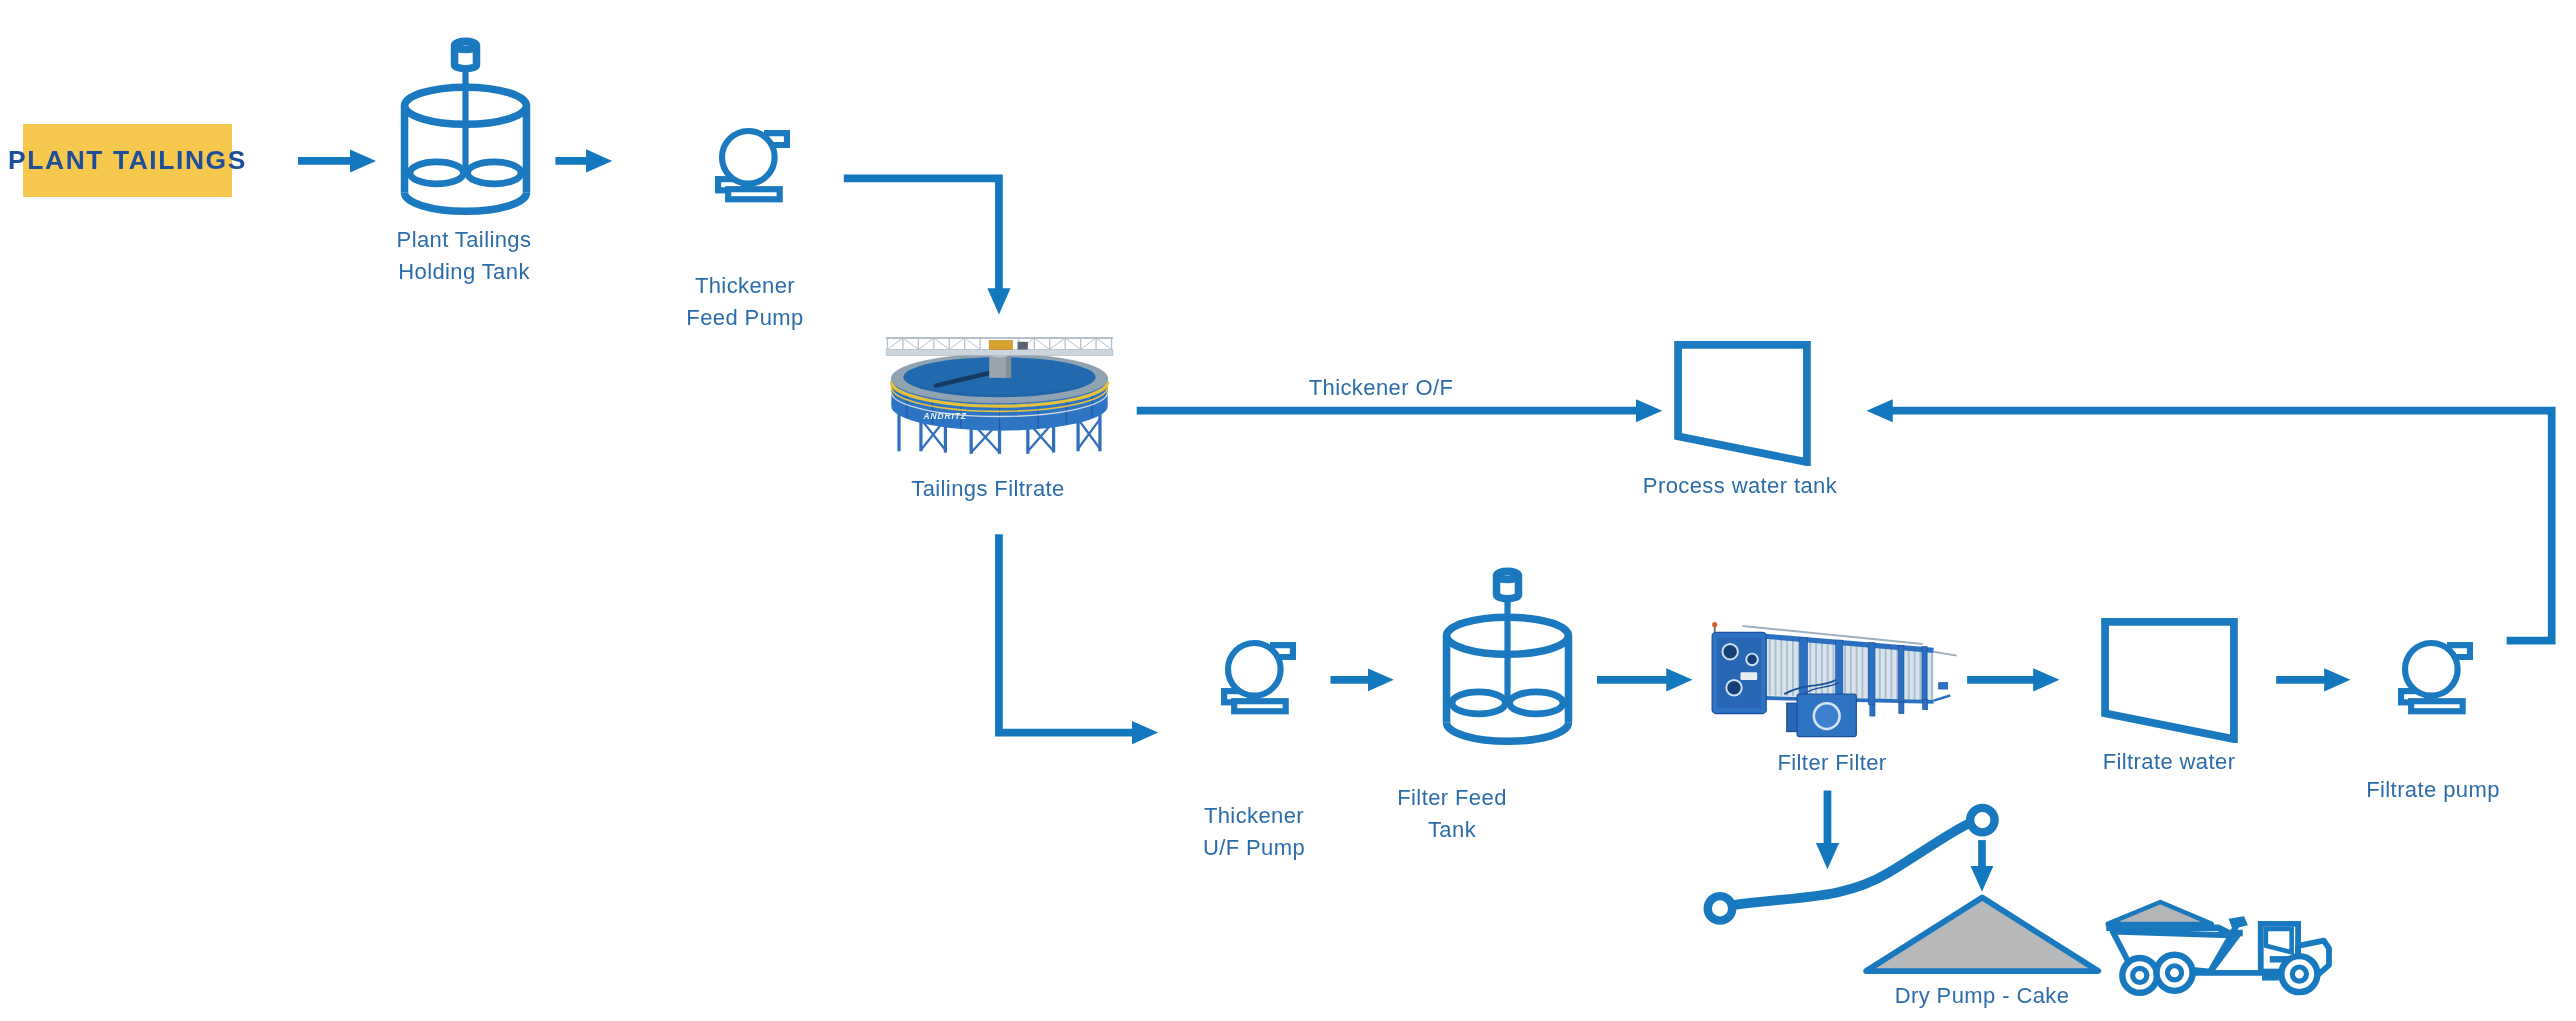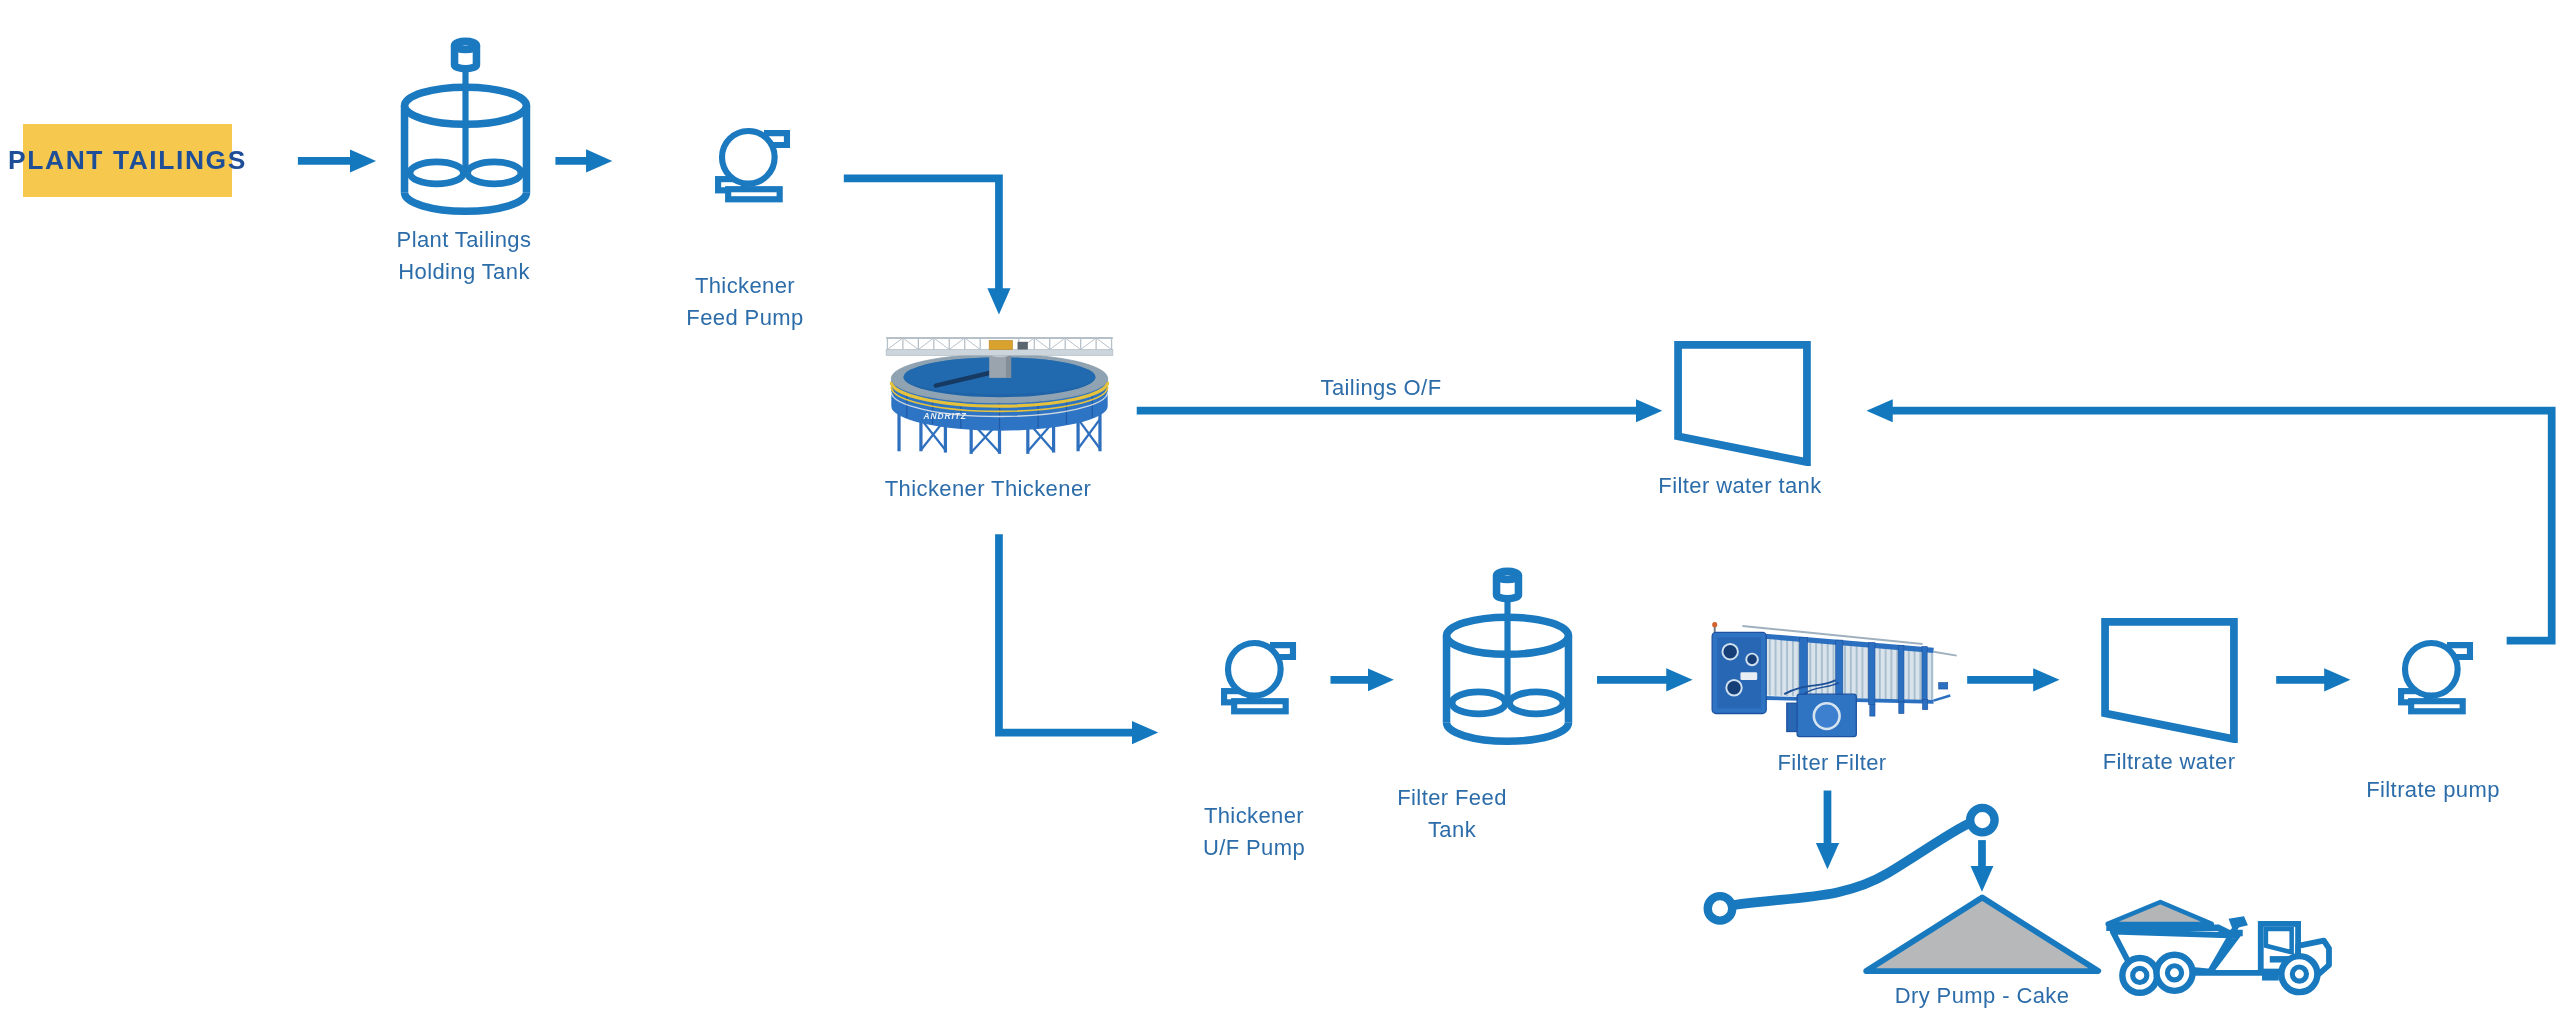--- a/index.html
+++ b/index.html
@@ -261,23 +261,23 @@
       <circle cx="108" cy="172" r="11" stroke-width="8"></circle>
       <circle cx="302" cy="174" r="28" stroke-width="10"></circle>
       <circle cx="302" cy="174" r="11" stroke-width="8"></circle>
     </g>
   </svg>
 
   <div class="lbl" style="left:464px;top:224px">Plant Tailings
 Holding Tank</div>
   <div class="lbl" style="left:745px;top:270px">Thickener
 Feed Pump</div>
-  <div class="lbl" style="left:988px;top:473px">Thickener Thickener</div>
-  <div class="lbl" style="left:1381px;top:372px">Tailings O/F</div>
-  <div class="lbl" style="left:1740px;top:470px">Filter water tank</div>
+  <div class="lbl" style="left:988px;top:473px">Tailings Filtrate</div>
+  <div class="lbl" style="left:1381px;top:372px">Thickener O/F</div>
+  <div class="lbl" style="left:1740px;top:470px">Process water tank</div>
   <div class="lbl" style="left:1254px;top:800px">Thickener
 U/F Pump</div>
   <div class="lbl" style="left:1452px;top:782px">Filter Feed
 Tank</div>
   <div class="lbl" style="left:1832px;top:747px">Filter Filter</div>
   <div class="lbl" style="left:2169px;top:746px">Filtrate water</div>
   <div class="lbl" style="left:2433px;top:774px">Filtrate pump</div>
   <div class="lbl" style="left:1982px;top:980px">Dry Pump - Cake</div>
 
 </div>

